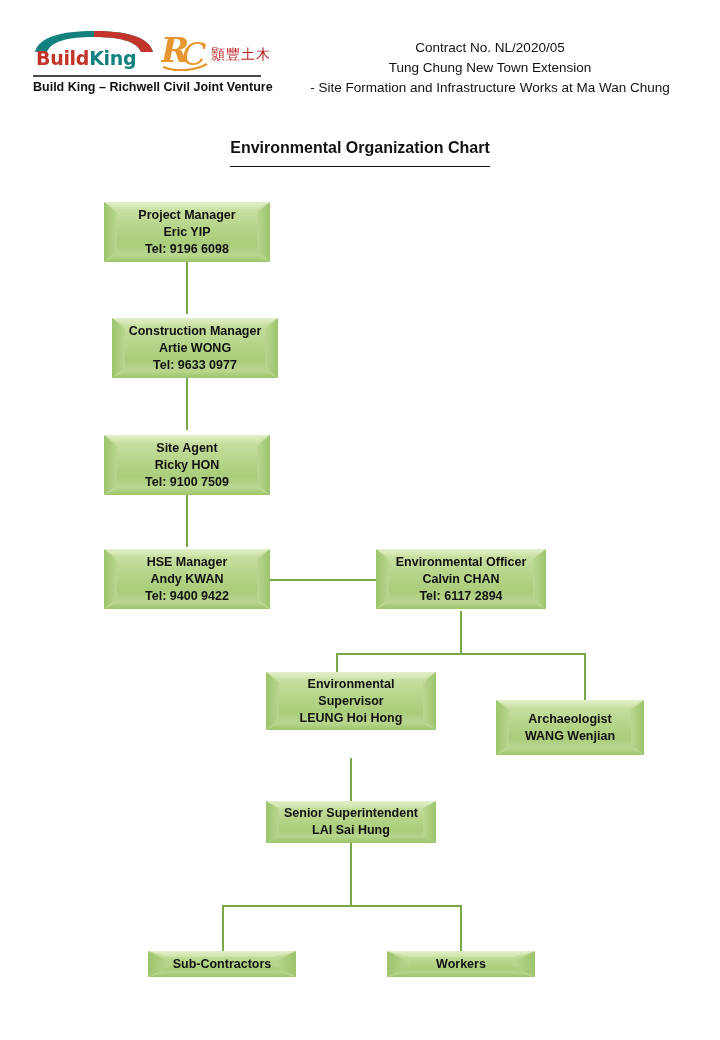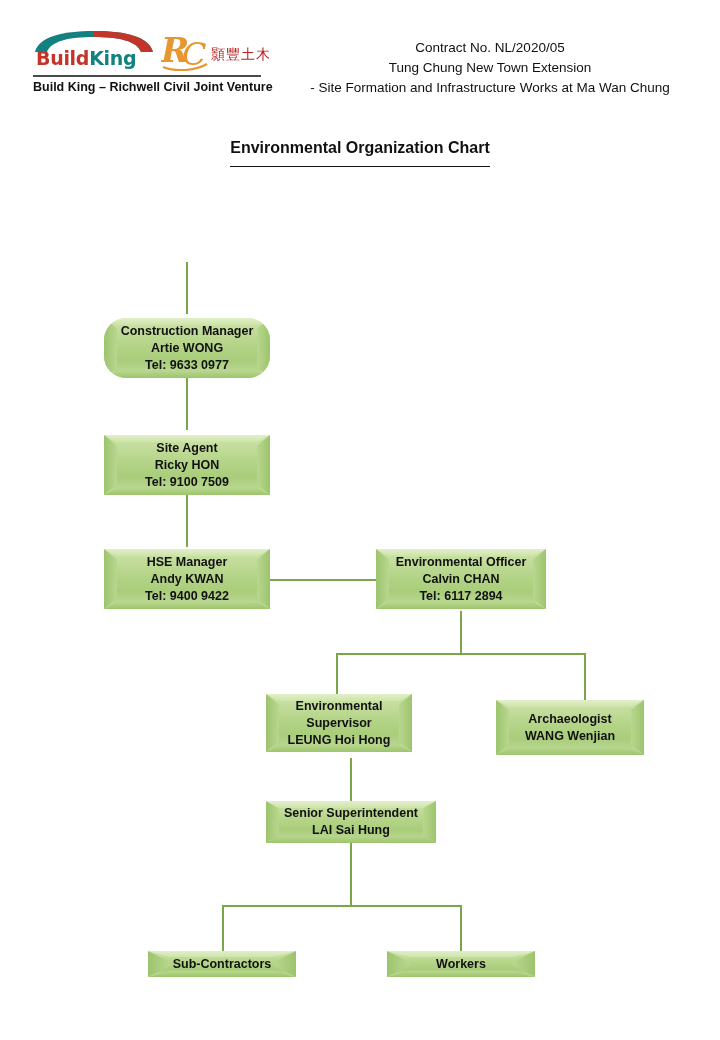--- a/index.html
+++ b/index.html
@@ -274,22 +274,29 @@
   <div class="conn conn-v" style="left:336px; top:653px; height:48px;"></div>
   <div class="conn conn-v" style="left:584px; top:653px; height:48px;"></div>
 
   <div class="conn conn-v" style="left:350px; top:758px; height:44px;"></div>
 
   <div class="conn conn-v" style="left:350px; top:843px; height:63px;"></div>
   <div class="conn conn-h" style="left:222px; top:905px; width:240px;"></div>
   <div class="conn conn-v" style="left:222px; top:905px; height:46px;"></div>
   <div class="conn conn-v" style="left:460px; top:905px; height:46px;"></div>
 
-
-  <div class="node" style="left:104px; top:318px; width:166px; height:60px;border-radius:22px;">
+  <div class="node" style="left:104px; top:202px; width:166px; height:60px;">
+    <div class="bevel-top"></div>
+    <div class="bevel-bottom"></div>
+    <div class="node-text">Project Manager
+Eric YIP
+Tel: 9196 6098</div>
+  </div>
+
+  <div class="node" style="left:112px; top:318px; width:166px; height:60px;">
     <div class="bevel-top"></div>
     <div class="bevel-bottom"></div>
     <div class="node-text">Construction Manager
 Artie WONG
 Tel: 9633 0977</div>
   </div>
 
   <div class="node" style="left:104px; top:435px; width:166px; height:60px;">
     <div class="bevel-top"></div>
     <div class="bevel-bottom"></div>
@@ -307,21 +314,21 @@
   </div>
 
   <div class="node" style="left:376px; top:549px; width:170px; height:60px;">
     <div class="bevel-top"></div>
     <div class="bevel-bottom"></div>
     <div class="node-text">Environmental Officer
 Calvin CHAN
 Tel: 6117 2894</div>
   </div>
 
-  <div class="node" style="left:266px; top:694px; width:146px; height:58px;">
+  <div class="node" style="left:266px; top:672px; width:170px; height:58px;">
     <div class="bevel-top"></div>
     <div class="bevel-bottom"></div>
     <div class="node-text">Environmental
 Supervisor
 LEUNG Hoi Hong</div>
   </div>
 
   <div class="node" style="left:496px; top:700px; width:148px; height:55px;">
     <div class="bevel-top"></div>
     <div class="bevel-bottom"></div>

